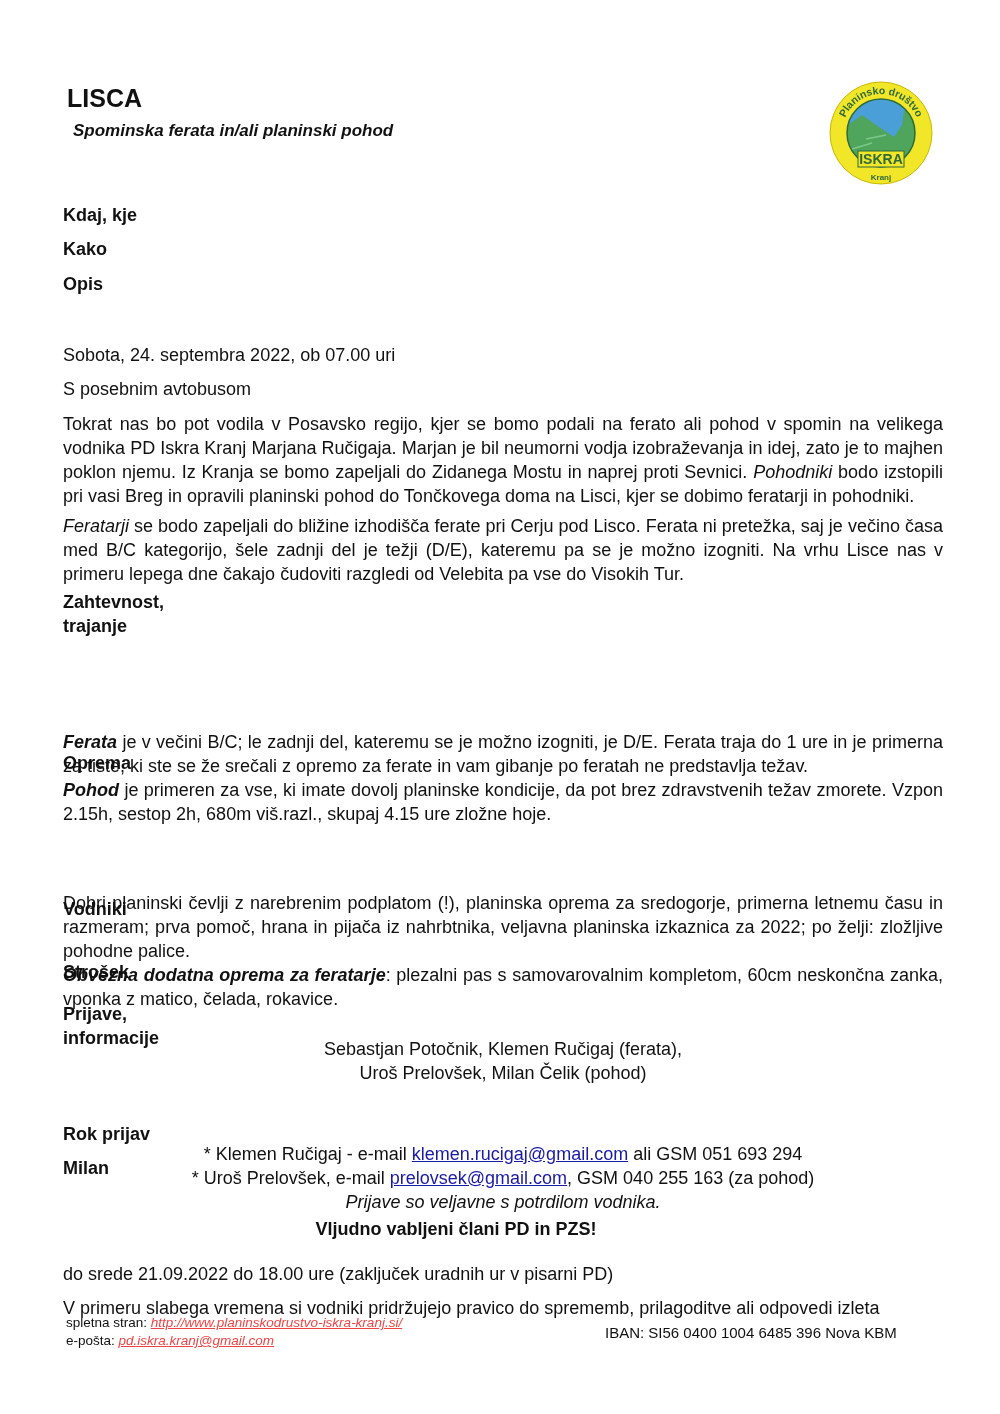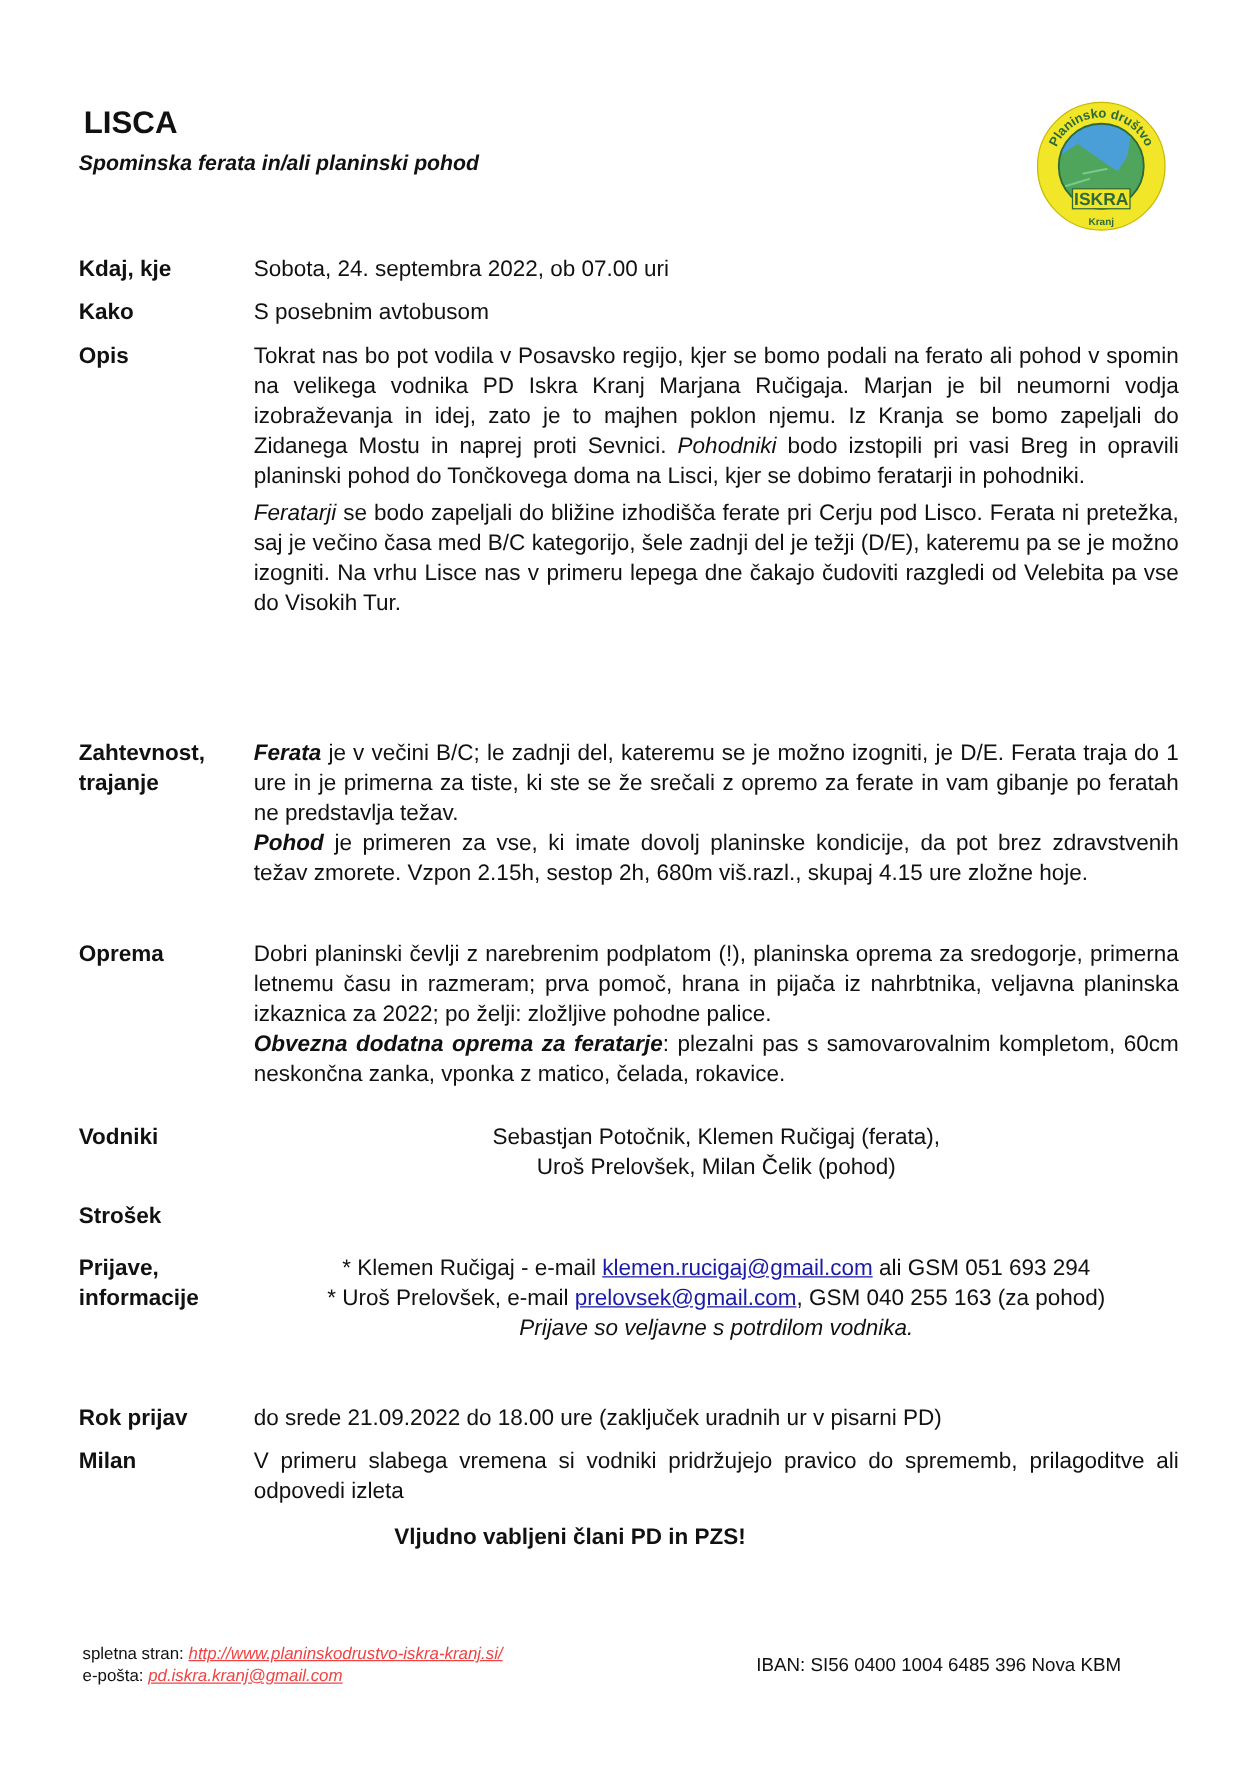--- a/index.html
+++ b/index.html
@@ -1,21 +1,21 @@
 <!DOCTYPE html>
 <html><head>
 <meta charset="utf-8">
 <style>
   html, body { margin: 0; padding: 0; background: #ffffff; }
   body { width: 1000px; height: 1414px; position: relative; overflow: hidden;
          font-family: "Liberation Sans", sans-serif; color: #111; }
   .title { position: absolute; left: 63px; top: 80px; font-size: 25px; font-weight: bold; margin: 4px; }
-  .subtitle { position: absolute; left: 63px; top: 121px; font-size: 17px; font-weight: bold; font-style: italic; margin: 0; }
+  .subtitle { position: absolute; left: 73px; top: 121px; font-size: 17px; font-weight: bold; font-style: italic; margin: 0; }
   .logo { position: absolute; left: 822px; top: 79px; width: 118px; height: 106px; }
-  .row { position: absolute; left: 63px; width: 880px; display: flex; }
+  .row { position: absolute; left: 63px; width: 880px; display: flex; flex-direction: column; }
   .lbl { width: 140px; flex: 0 0 140px; font-size: 18px; font-weight: bold; line-height: 24px; }
   .val { flex: 1; font-size: 18px; line-height: 24px; text-align: justify; }
   .val p { margin: 0 0 6px 0; }
   .val .line { display: block; text-align: center; }
   a { color: #1a1aa6; text-decoration: underline; }
   .closing { position: absolute; left: 0; width: 912px; top: 1219px; text-align: center; font-weight: bold; font-size: 18px; }
   .footer-left { position: absolute; left: 66px; top: 1314px; font-size: 13.5px; line-height: 18px; }
   .footer-left a { font-style: italic; color: #ef4444; }
   .footer-right { position: absolute; left: 605px; top: 1324px; font-size: 15px; }
 </style>

